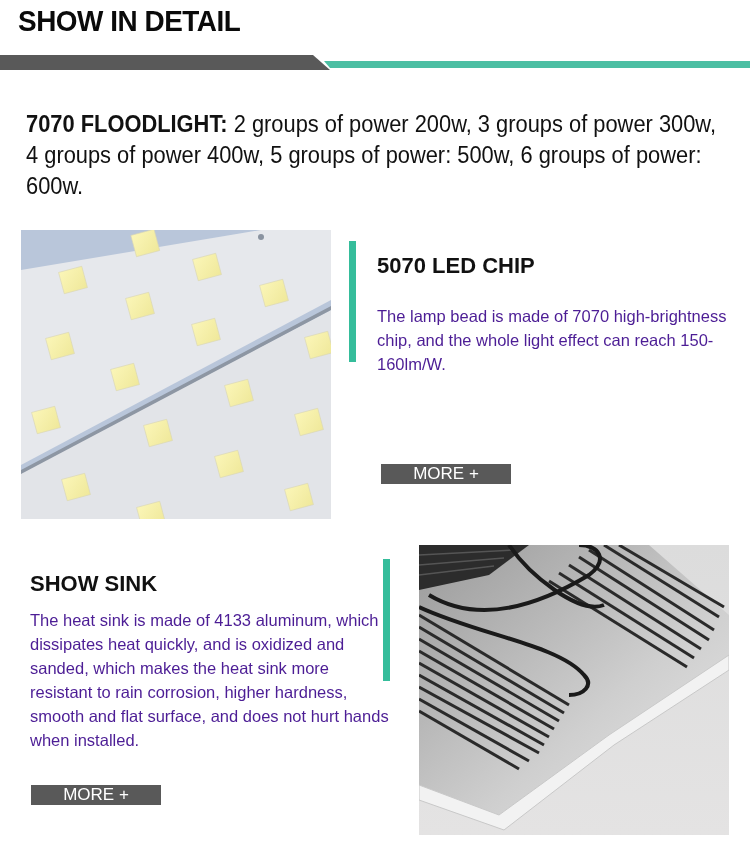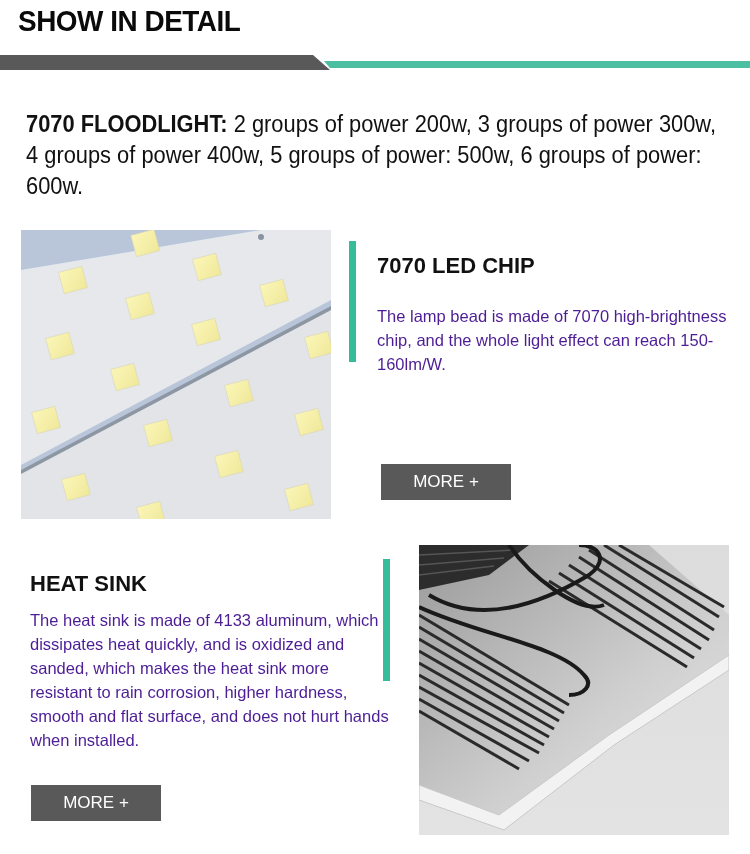--- a/index.html
+++ b/index.html
@@ -41,21 +41,21 @@
     .feat-text { margin: 0; font-size: 16.5px; line-height: 24px; color: #4c1d95; }
     .chip-title { left: 377px; top: 253px; }
     .chip-text { left: 377px; top: 304px; width: 360px; }
     .sink-title { left: 30px; top: 571px; }
     .sink-text { left: 30px; top: 608px; width: 360px; }
 
     
     .more-btn {
       background: #595959; color: #ffffff; border: none;
       font-family: "Liberation Sans", sans-serif; font-size: 17px;
-      width: 130px; height: 36px; padding: 0; cursor: pointer;
+      width: 130px; height: 20px; padding: 0; cursor: pointer;
       display: flex; align-items: center; justify-content: center;
     }
     .more-btn-1 { left: 381px; top: 464px; }
     .more-btn-2 { left: 31px; top: 785px; }
   </style>
 </head>
 <body>
 
 <h1 class="abs section-title">SHOW IN DETAIL</h1>
 <svg class="abs divider" viewBox="0 0 750 18" preserveAspectRatio="none">
@@ -134,26 +134,26 @@
         </g>
       <g transform="rotate(-15 130 285)">
           <rect x="118" y="274" width="24" height="22"></rect>
         </g>
     </g>
   </svg>
 </div>
 
 <div class="abs accent accent-1"></div>
 
-<h2 class="abs feat-title chip-title">7070 LED CHIP</h2>
+<h2 class="abs feat-title chip-title">5070 LED CHIP</h2>
 <p class="abs feat-text chip-text">The lamp bead is made of 7070 high-brightness chip, and the whole light effect can reach 150-160lm/W.</p>
 
 <button class="abs more-btn more-btn-1">MORE +</button>
 
-<h2 class="abs feat-title sink-title">HEAT SINK</h2>
+<h2 class="abs feat-title sink-title">SHOW SINK</h2>
 <p class="abs feat-text sink-text">The heat sink is made of 4133 aluminum, which dissipates heat quickly, and is oxidized and sanded, which makes the heat sink  more resistant to rain corrosion, higher hardness, smooth and flat surface, and does not hurt hands when installed.</p>
 
 <div class="abs accent accent-2"></div>
 
 <div class="abs img-box sink-img">
   <svg width="310" height="290" viewBox="0 0 310 290">
     <defs>
       <linearGradient id="sinkbg" x1="0" y1="0" x2="0" y2="1">
         <stop offset="0" stop-color="#dcdcdc"></stop>
         <stop offset="1" stop-color="#e4e3e3"></stop>

